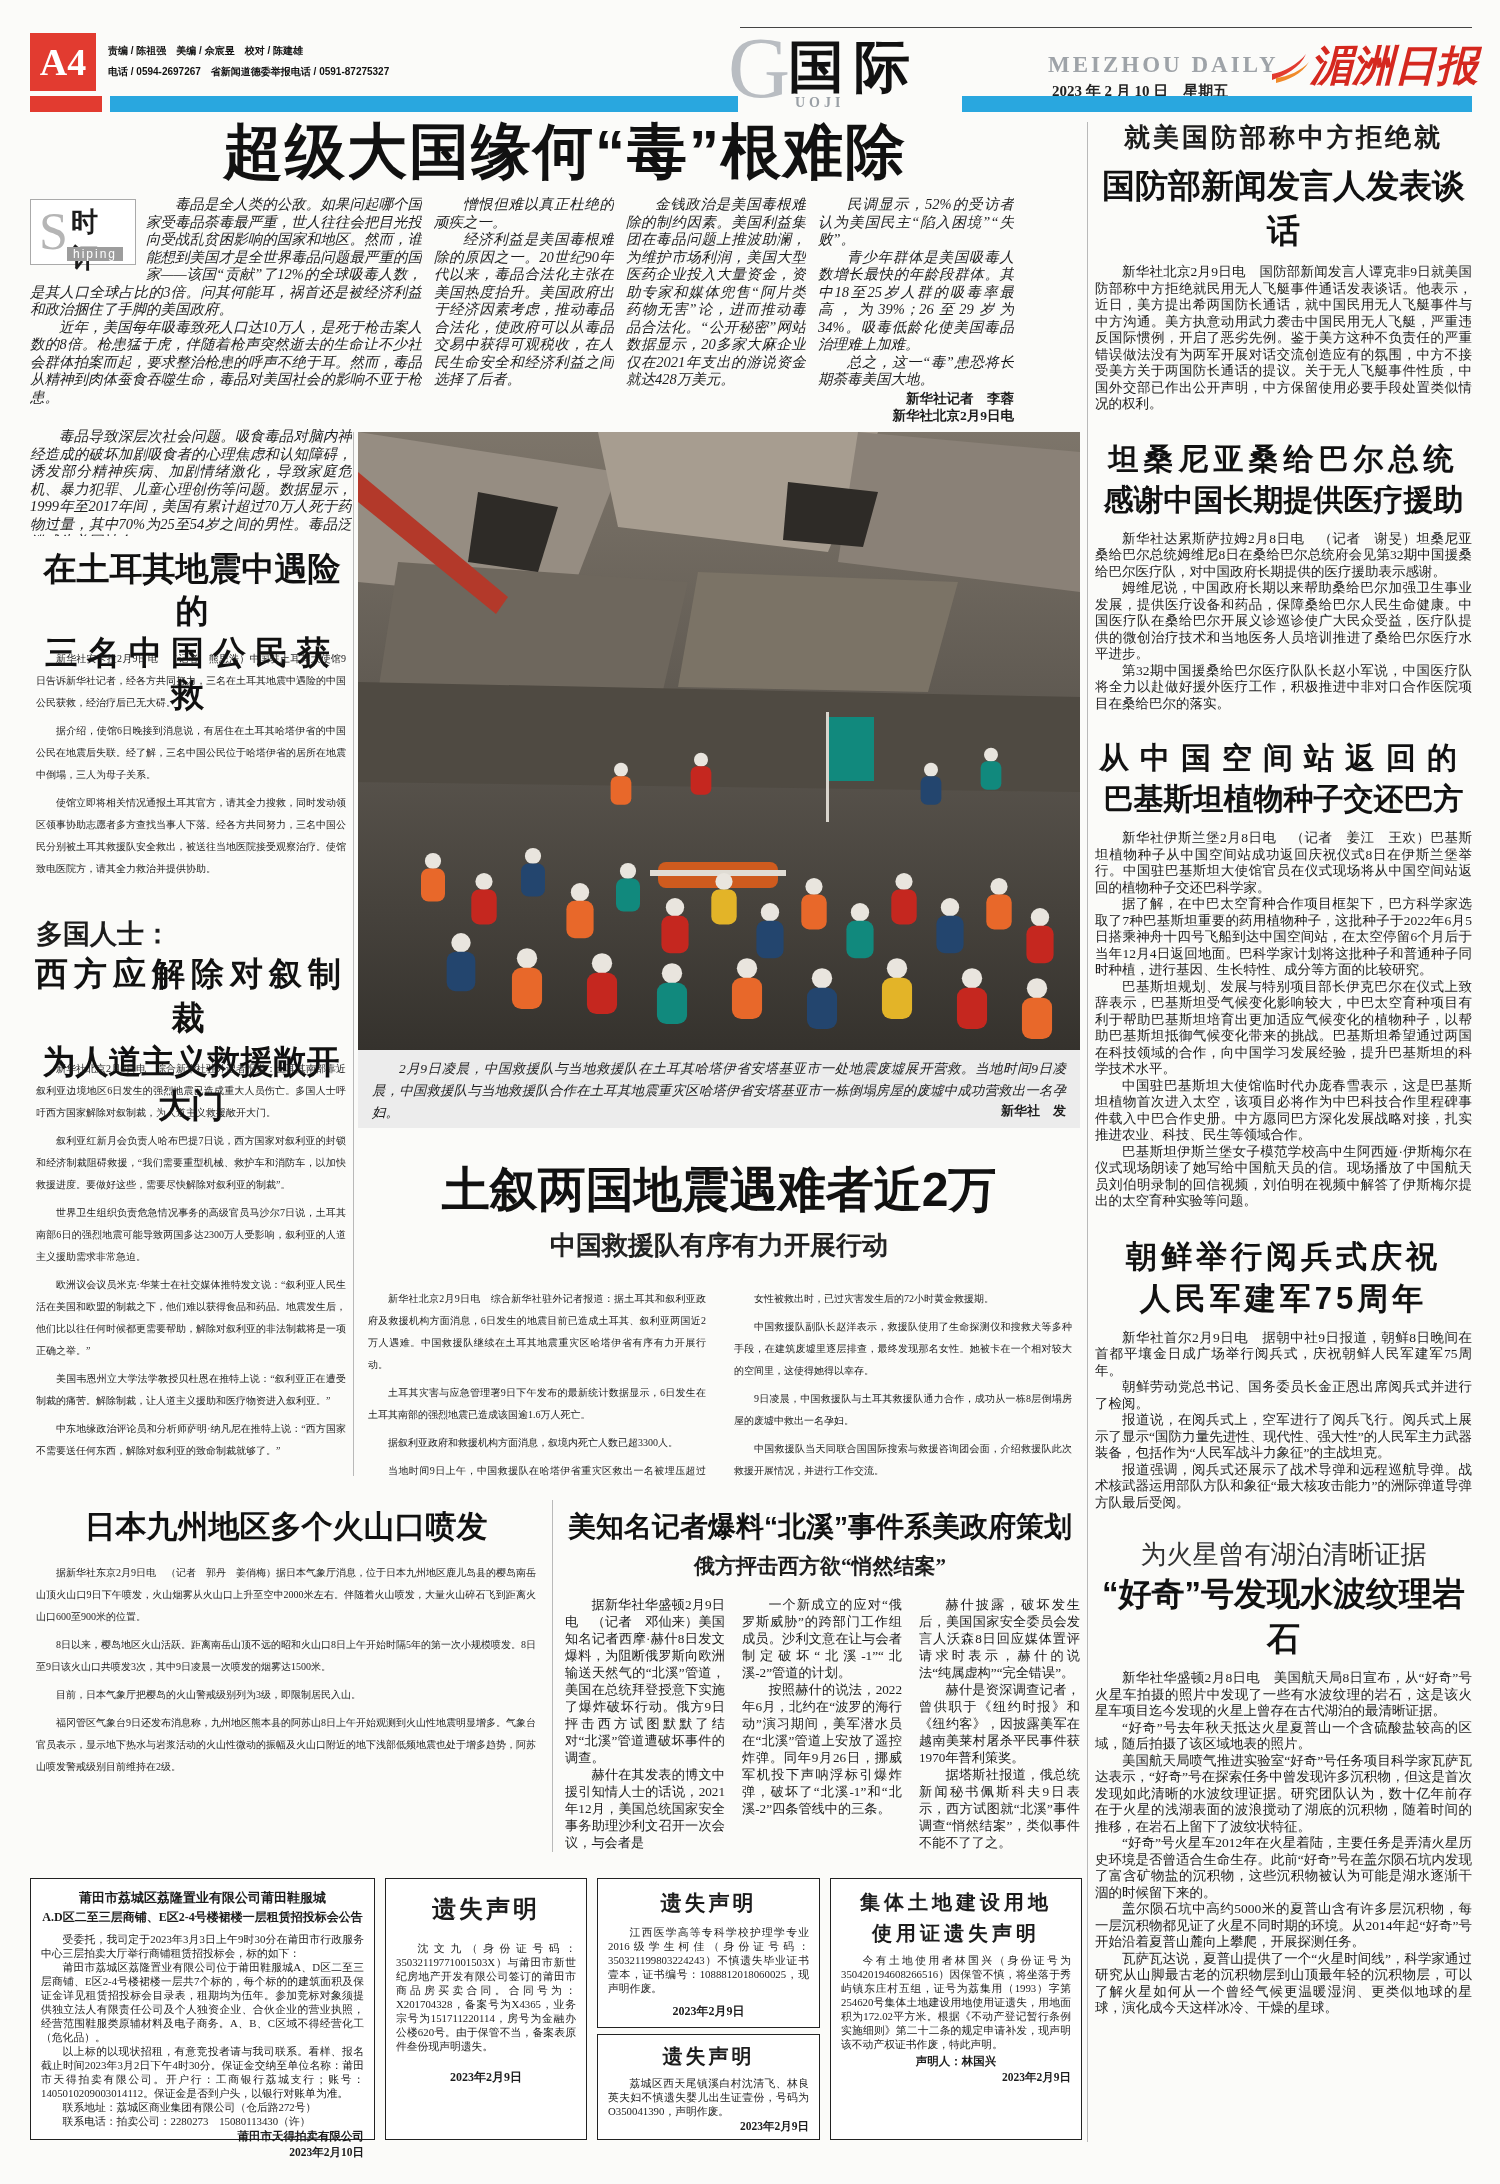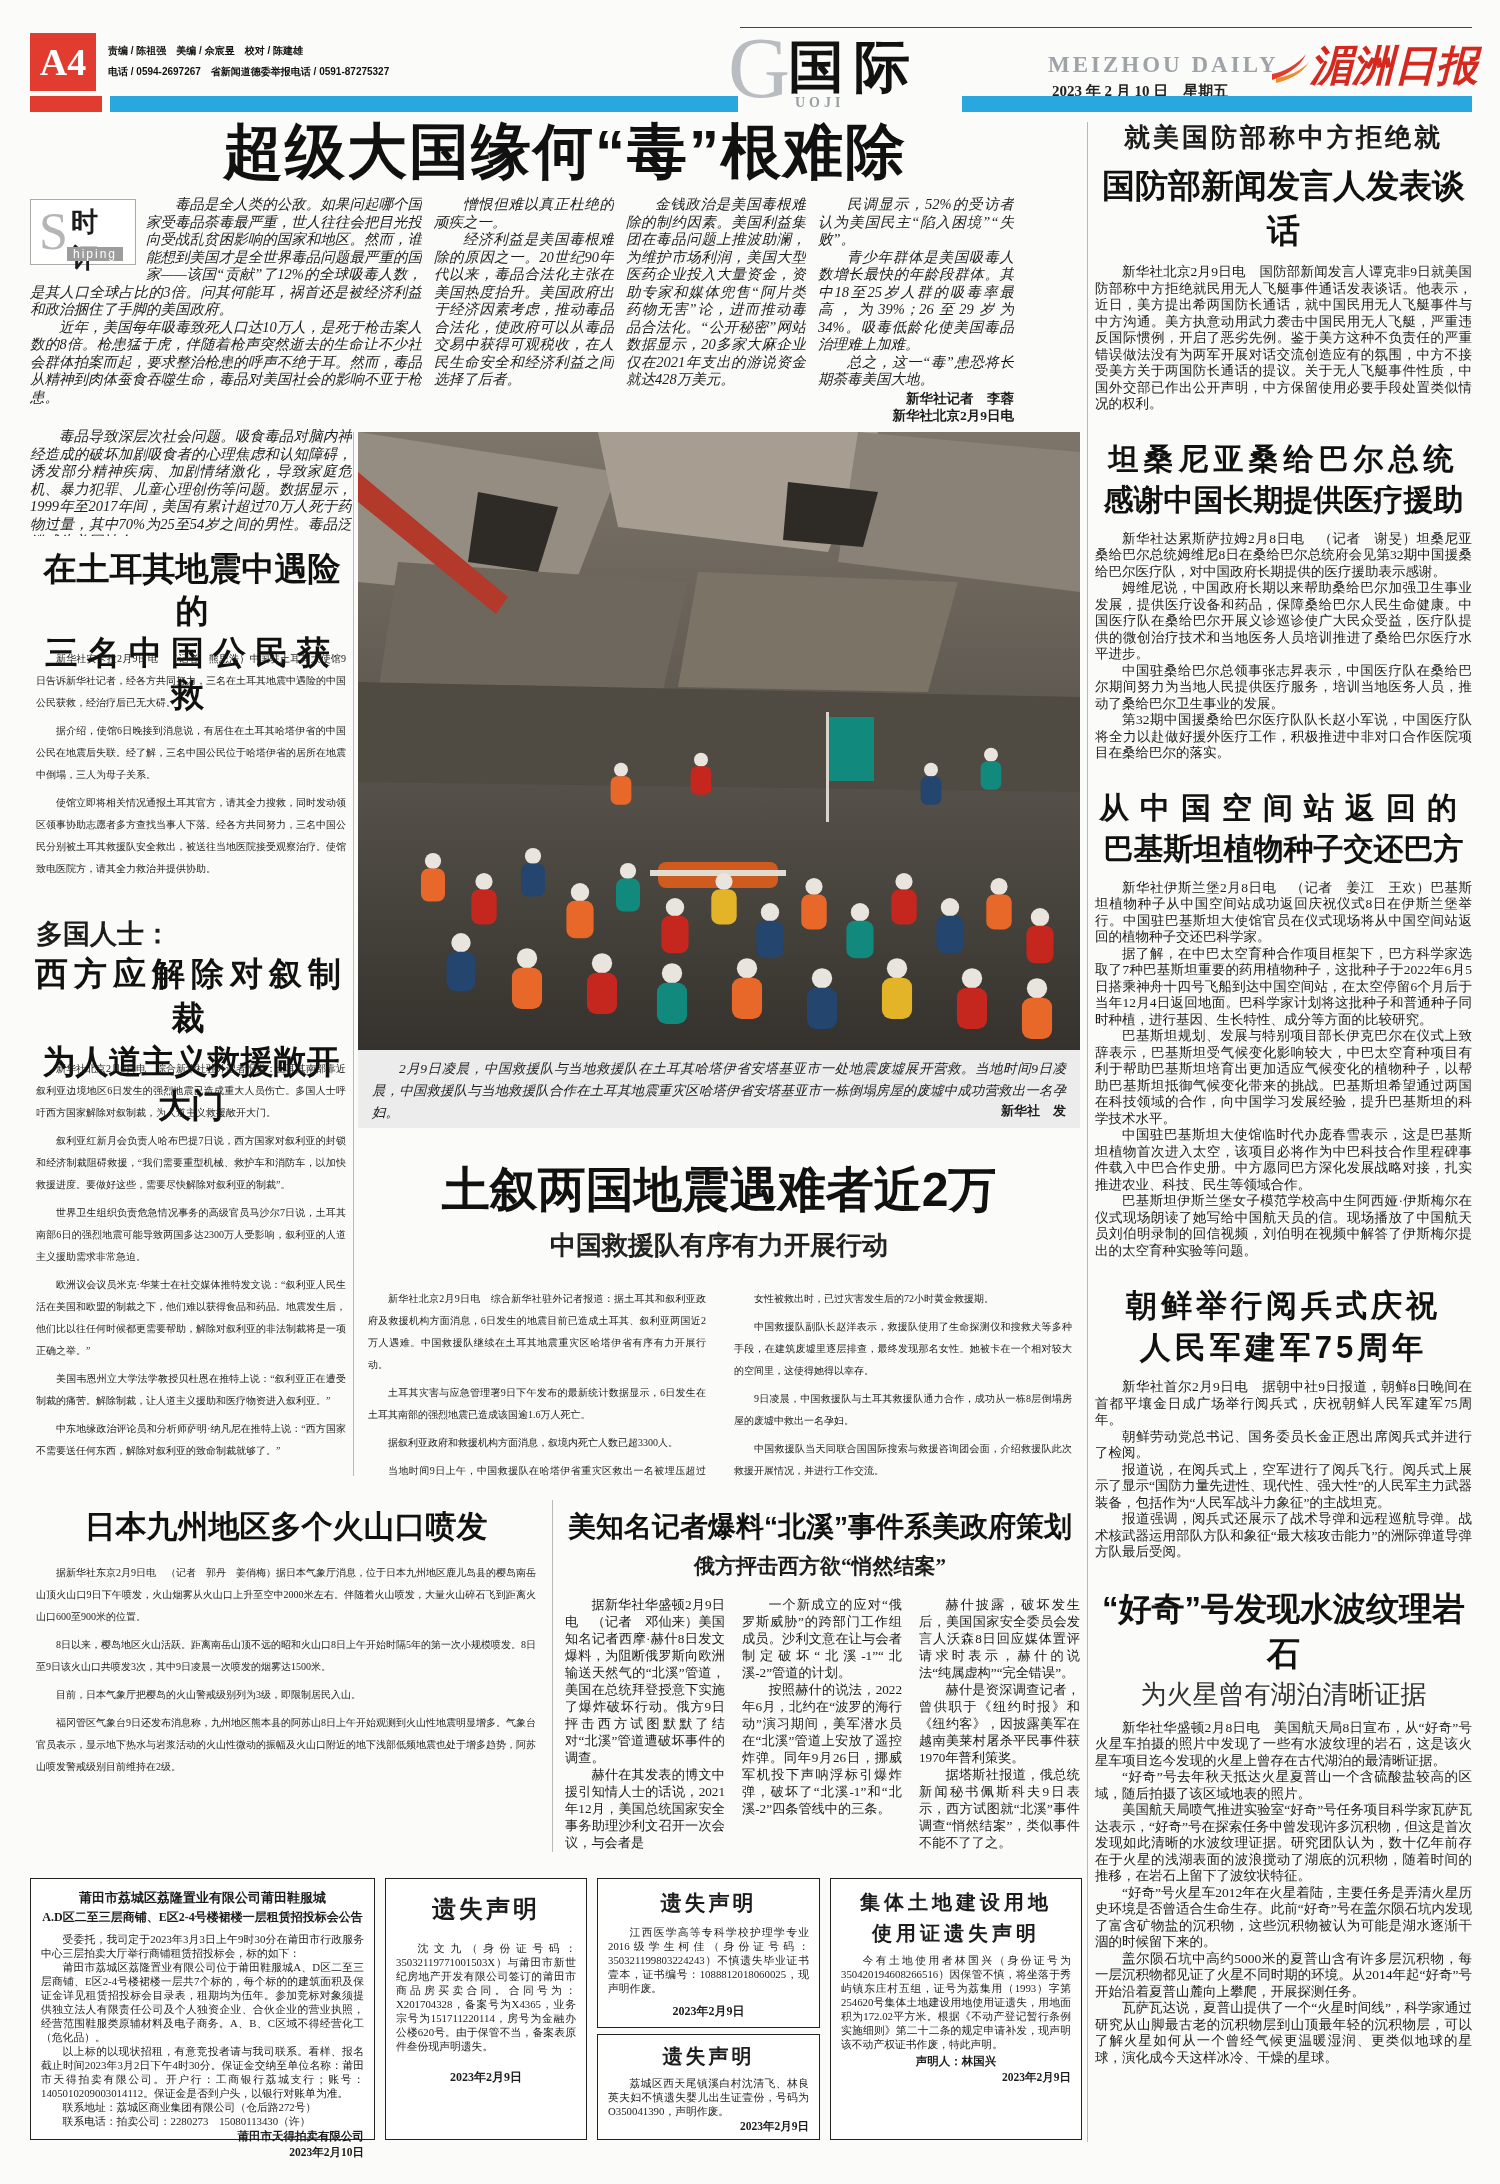--- a/index.html
+++ b/index.html
@@ -281,21 +281,20 @@
       <div class="rail-body" style="margin-top:10px;">
           <p>新华社北京2月9日电　国防部新闻发言人谭克非9日就美国防部称中方拒绝就民用无人飞艇事件通话发表谈话。他表示，近日，美方提出希两国防长通话，就中国民用无人飞艇事件与中方沟通。美方执意动用武力袭击中国民用无人飞艇，严重违反国际惯例，开启了恶劣先例。鉴于美方这种不负责任的严重错误做法没有为两军开展对话交流创造应有的氛围，中方不接受美方关于两国防长通话的提议。关于无人飞艇事件性质，中国外交部已作出公开声明，中方保留使用必要手段处置类似情况的权利。</p>
         </div>
     </div>
     <div class="rail-sec">
       <p class="rh" style="font-size:30px;letter-spacing:5px;">坦桑尼亚桑给巴尔总统</p>
       <p class="rh" style="font-size:30px;">感谢中国长期提供医疗援助</p>
       <div class="rail-body" style="margin-top:10px;">
           <p>新华社达累斯萨拉姆2月8日电　（记者　谢旻）坦桑尼亚桑给巴尔总统姆维尼8日在桑给巴尔总统府会见第32期中国援桑给巴尔医疗队，对中国政府长期提供的医疗援助表示感谢。</p>
           <p>姆维尼说，中国政府长期以来帮助桑给巴尔加强卫生事业发展，提供医疗设备和药品，保障桑给巴尔人民生命健康。中国医疗队在桑给巴尔开展义诊巡诊使广大民众受益，医疗队提供的微创治疗技术和当地医务人员培训推进了桑给巴尔医疗水平进步。</p>
-          <p>中国驻桑给巴尔总领事张志昇表示，中国医疗队在桑给巴尔期间努力为当地人民提供医疗服务，培训当地医务人员，推动了桑给巴尔卫生事业的发展。</p>
           <p>第32期中国援桑给巴尔医疗队队长赵小军说，中国医疗队将全力以赴做好援外医疗工作，积极推进中非对口合作医院项目在桑给巴尔的落实。</p>
         </div>
     </div>
     <div class="rail-sec">
       <p class="rh" style="font-size:30px;letter-spacing:11px;">从中国空间站返回的</p>
       <p class="rh" style="font-size:30px;">巴基斯坦植物种子交还巴方</p>
       <div class="rail-body" style="margin-top:10px;">
           <p>新华社伊斯兰堡2月8日电　（记者　姜江　王欢）巴基斯坦植物种子从中国空间站成功返回庆祝仪式8日在伊斯兰堡举行。中国驻巴基斯坦大使馆官员在仪式现场将从中国空间站返回的植物种子交还巴科学家。</p>
           <p>据了解，在中巴太空育种合作项目框架下，巴方科学家选取了7种巴基斯坦重要的药用植物种子，这批种子于2022年6月5日搭乘神舟十四号飞船到达中国空间站，在太空停留6个月后于当年12月4日返回地面。巴科学家计划将这批种子和普通种子同时种植，进行基因、生长特性、成分等方面的比较研究。</p>
           <p>巴基斯坦规划、发展与特别项目部长伊克巴尔在仪式上致辞表示，巴基斯坦受气候变化影响较大，中巴太空育种项目有利于帮助巴基斯坦培育出更加适应气候变化的植物种子，以帮助巴基斯坦抵御气候变化带来的挑战。巴基斯坦希望通过两国在科技领域的合作，向中国学习发展经验，提升巴基斯坦的科学技术水平。</p>
@@ -307,22 +306,22 @@
       <p class="rh" style="font-size:31px;letter-spacing:4px;">朝鲜举行阅兵式庆祝</p>
       <p class="rh" style="font-size:31px;letter-spacing:4px;">人民军建军75周年</p>
       <div class="rail-body" style="margin-top:10px;">
           <p>新华社首尔2月9日电　据朝中社9日报道，朝鲜8日晚间在首都平壤金日成广场举行阅兵式，庆祝朝鲜人民军建军75周年。</p>
           <p>朝鲜劳动党总书记、国务委员长金正恩出席阅兵式并进行了检阅。</p>
           <p>报道说，在阅兵式上，空军进行了阅兵飞行。阅兵式上展示了显示“国防力量先进性、现代性、强大性”的人民军主力武器装备，包括作为“人民军战斗力象征”的主战坦克。</p>
           <p>报道强调，阅兵式还展示了战术导弹和远程巡航导弹。战术核武器运用部队方队和象征“最大核攻击能力”的洲际弹道导弹方队最后受阅。</p>
         </div>
     </div>
     <div class="rail-sec">
+      <p class="rh" style="font-size:26px;font-weight:normal;color:#333;">为火星曾有湖泊清晰证据</p>
       <p class="rh" style="font-size:33px;">“好奇”号发现水波纹理岩石</p>
-      <p class="rh" style="font-size:26px;font-weight:normal;color:#333;">为火星曾有湖泊清晰证据</p>
       <div class="rail-body" style="margin-top:8px;">
           <p>新华社华盛顿2月8日电　美国航天局8日宣布，从“好奇”号火星车拍摄的照片中发现了一些有水波纹理的岩石，这是该火星车项目迄今发现的火星上曾存在古代湖泊的最清晰证据。</p>
           <p>“好奇”号去年秋天抵达火星夏普山一个含硫酸盐较高的区域，随后拍摄了该区域地表的照片。</p>
           <p>美国航天局喷气推进实验室“好奇”号任务项目科学家瓦萨瓦达表示，“好奇”号在探索任务中曾发现许多沉积物，但这是首次发现如此清晰的水波纹理证据。研究团队认为，数十亿年前存在于火星的浅湖表面的波浪搅动了湖底的沉积物，随着时间的推移，在岩石上留下了波纹状特征。</p>
           <p>“好奇”号火星车2012年在火星着陆，主要任务是弄清火星历史环境是否曾适合生命生存。此前“好奇”号在盖尔陨石坑内发现了富含矿物盐的沉积物，这些沉积物被认为可能是湖水逐渐干涸的时候留下来的。</p>
           <p>盖尔陨石坑中高约5000米的夏普山含有许多层沉积物，每一层沉积物都见证了火星不同时期的环境。从2014年起“好奇”号开始沿着夏普山麓向上攀爬，开展探测任务。</p>
           <p>瓦萨瓦达说，夏普山提供了一个“火星时间线”，科学家通过研究从山脚最古老的沉积物层到山顶最年轻的沉积物层，可以了解火星如何从一个曾经气候更温暖湿润、更类似地球的星球，演化成今天这样冰冷、干燥的星球。</p>
         </div>
     </div>
   </div>

